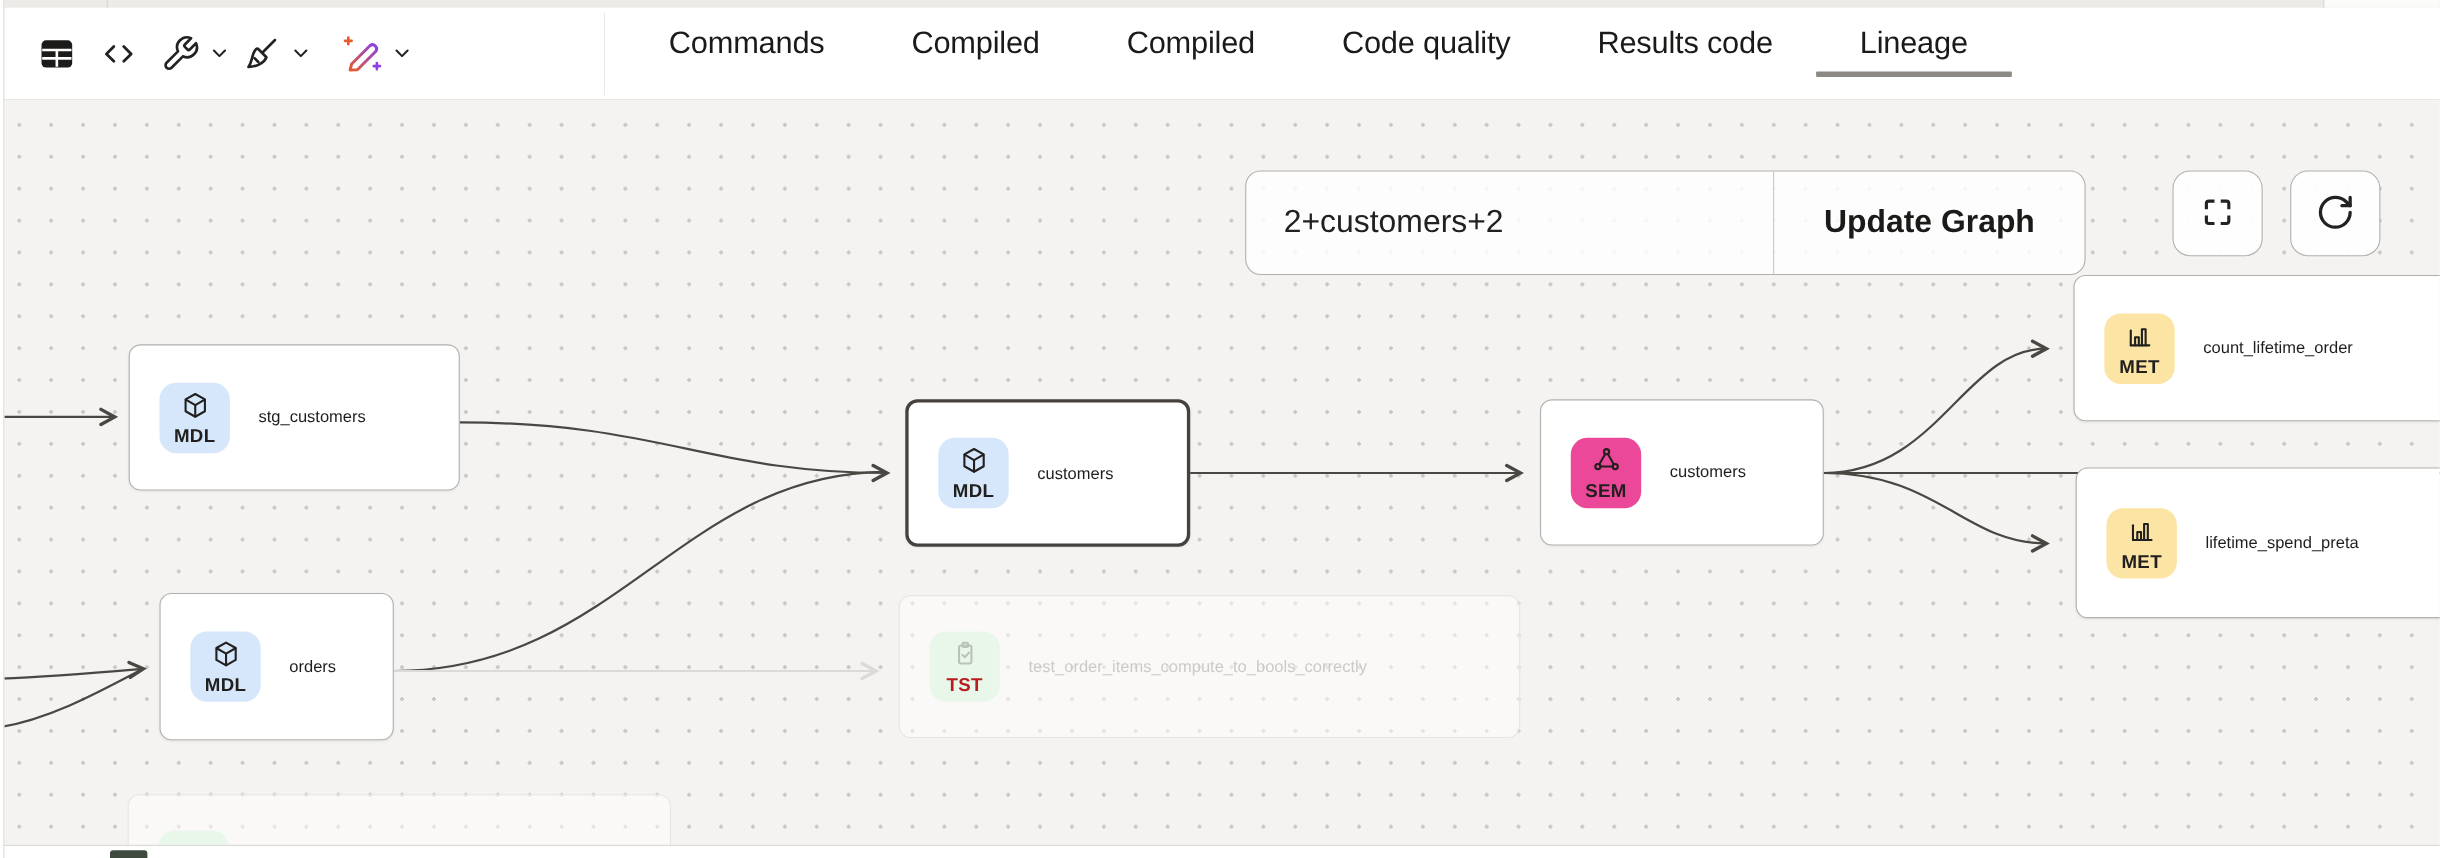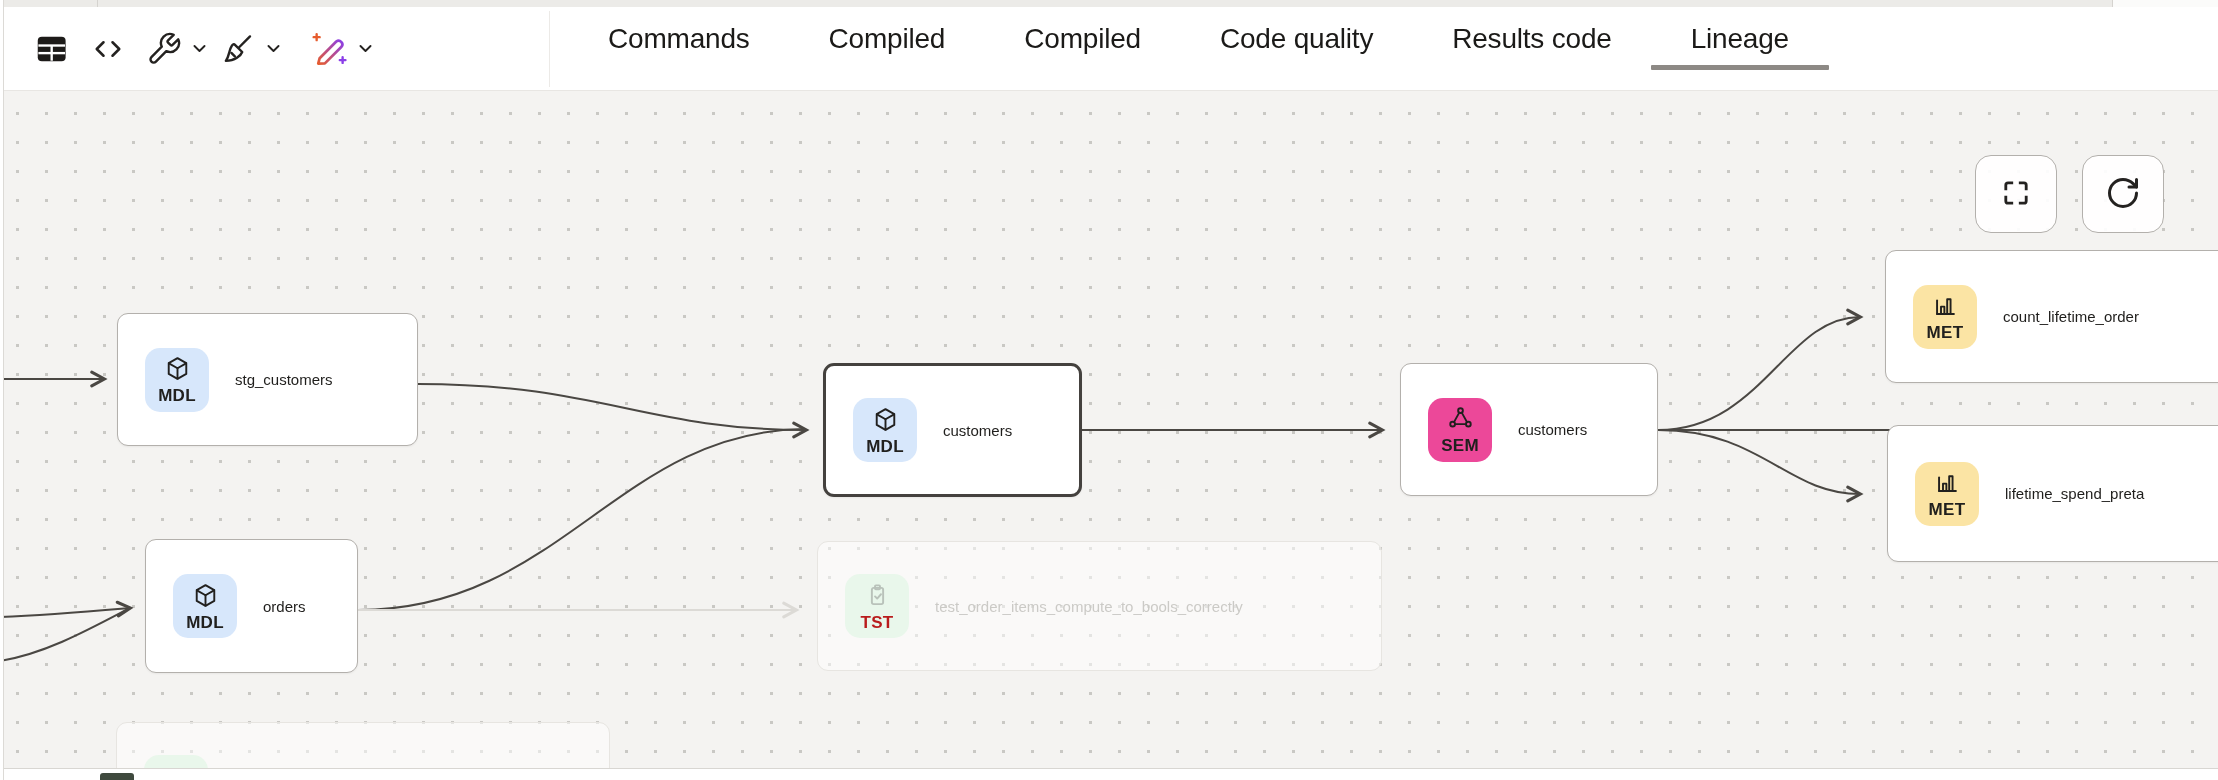--- a/index.html
+++ b/index.html
@@ -197,20 +197,24 @@
       <path d="M0,571 C45,564 90,539 130,518" fill="none" stroke="#4a4743" stroke-width="2"></path>
       <path d="M418,294 C600,294 645,340 806,340" fill="none" stroke="#4a4743" stroke-width="2" marker-end="url(#arr)"></path>
       <path d="M358,520 C560,520 618,341 804,339" fill="none" stroke="#4a4743" stroke-width="2"></path>
       <path d="M358,520 L796,520" fill="none" stroke="#dcdad6" stroke-width="2" marker-end="url(#arrf)"></path>
       <path d="M1082,340 L1382,340" fill="none" stroke="#4a4743" stroke-width="2" marker-end="url(#arr)"></path>
       <path d="M1658,340 C1762,340 1786,227 1860,227" fill="none" stroke="#4a4743" stroke-width="2" marker-end="url(#arr)"></path>
       <path d="M1658,340 L2218,340" fill="none" stroke="#4a4743" stroke-width="2"></path>
       <path d="M1658,340 C1762,340 1786,404 1860,404" fill="none" stroke="#4a4743" stroke-width="2" marker-end="url(#arr)"></path>
     </svg>
 
+  <div id="filter-group">
+    <input id="filter-input" type="text" value="2+customers+2" style="">
+    <button id="update-btn">Update Graph</button>
+  </div>
 
   <button class="icon-btn" id="fit-btn">
     <span>
       <svg width="34" height="34" viewBox="0 0 24 24" fill="none" stroke="#242220" stroke-width="2" stroke-linecap="square">
         <path d="M9 4.8 H6.4 A1.6 1.6 0 0 0 4.8 6.4 V9"></path>
         <path d="M15 4.8 H17.6 A1.6 1.6 0 0 1 19.2 6.4 V9"></path>
         <path d="M9 19.2 H6.4 A1.6 1.6 0 0 1 4.8 17.6 V15"></path>
         <path d="M15 19.2 H17.6 A1.6 1.6 0 0 0 19.2 17.6 V15"></path>
       </svg>
     </span>

